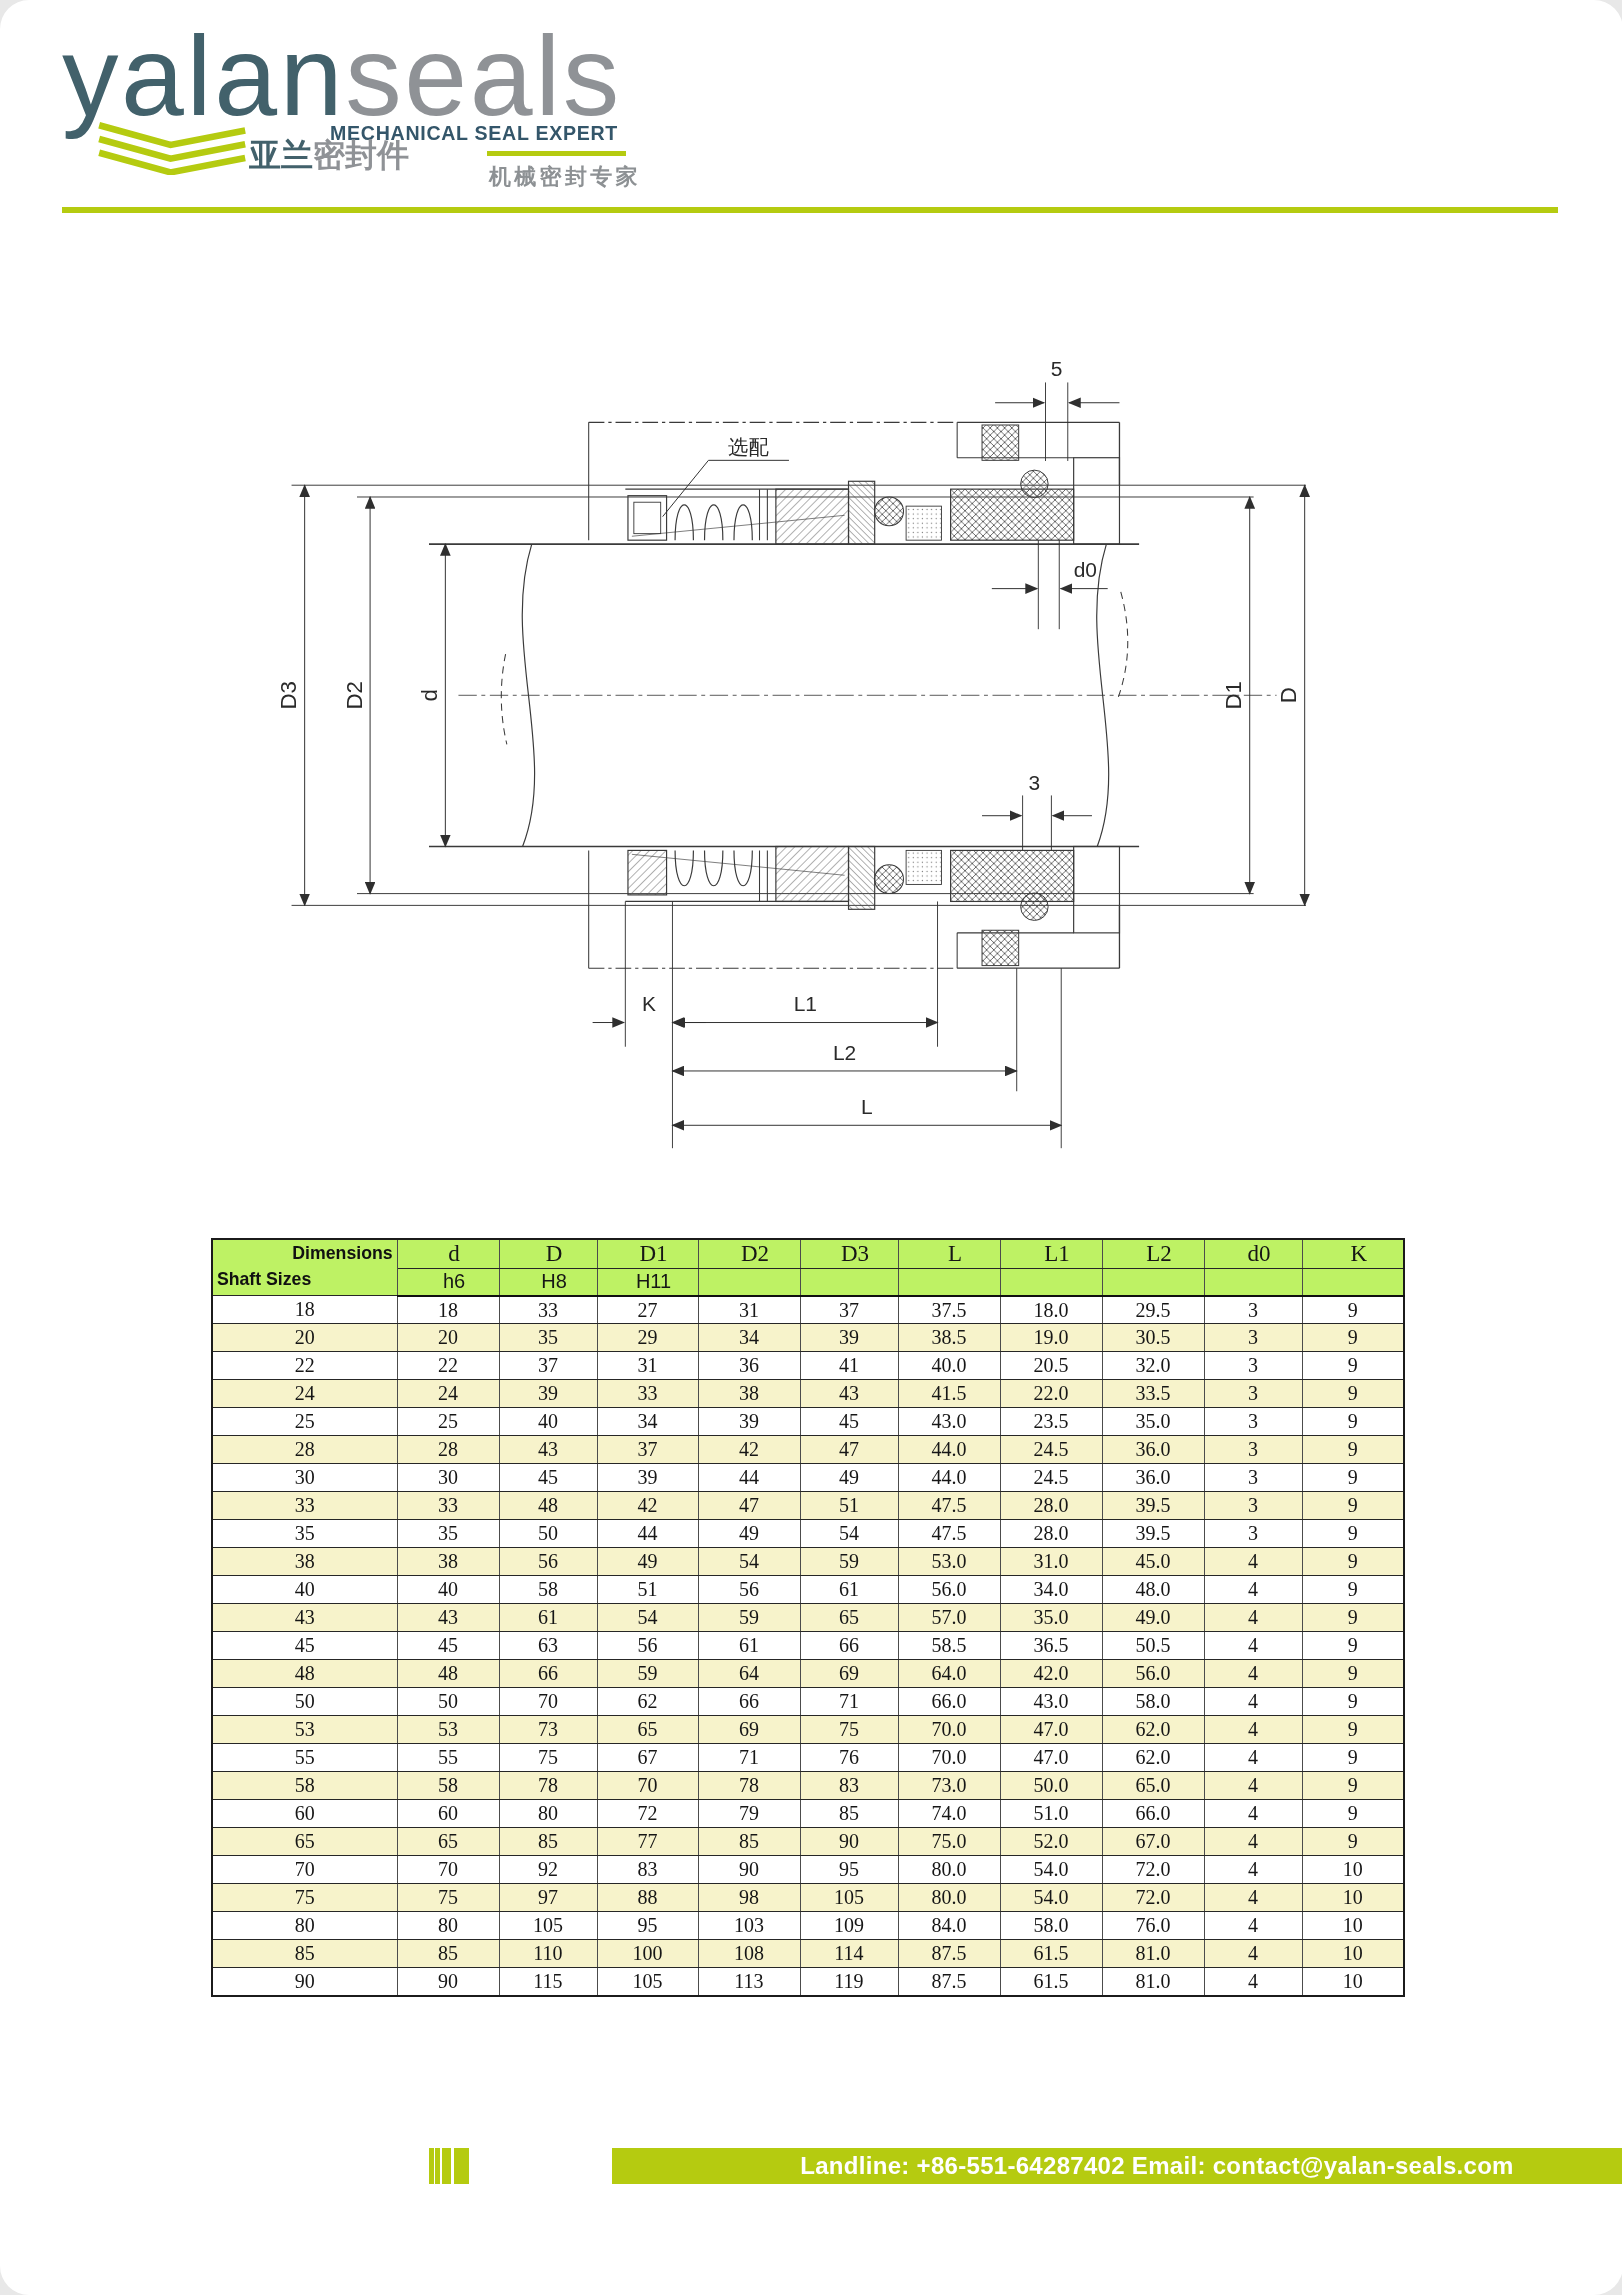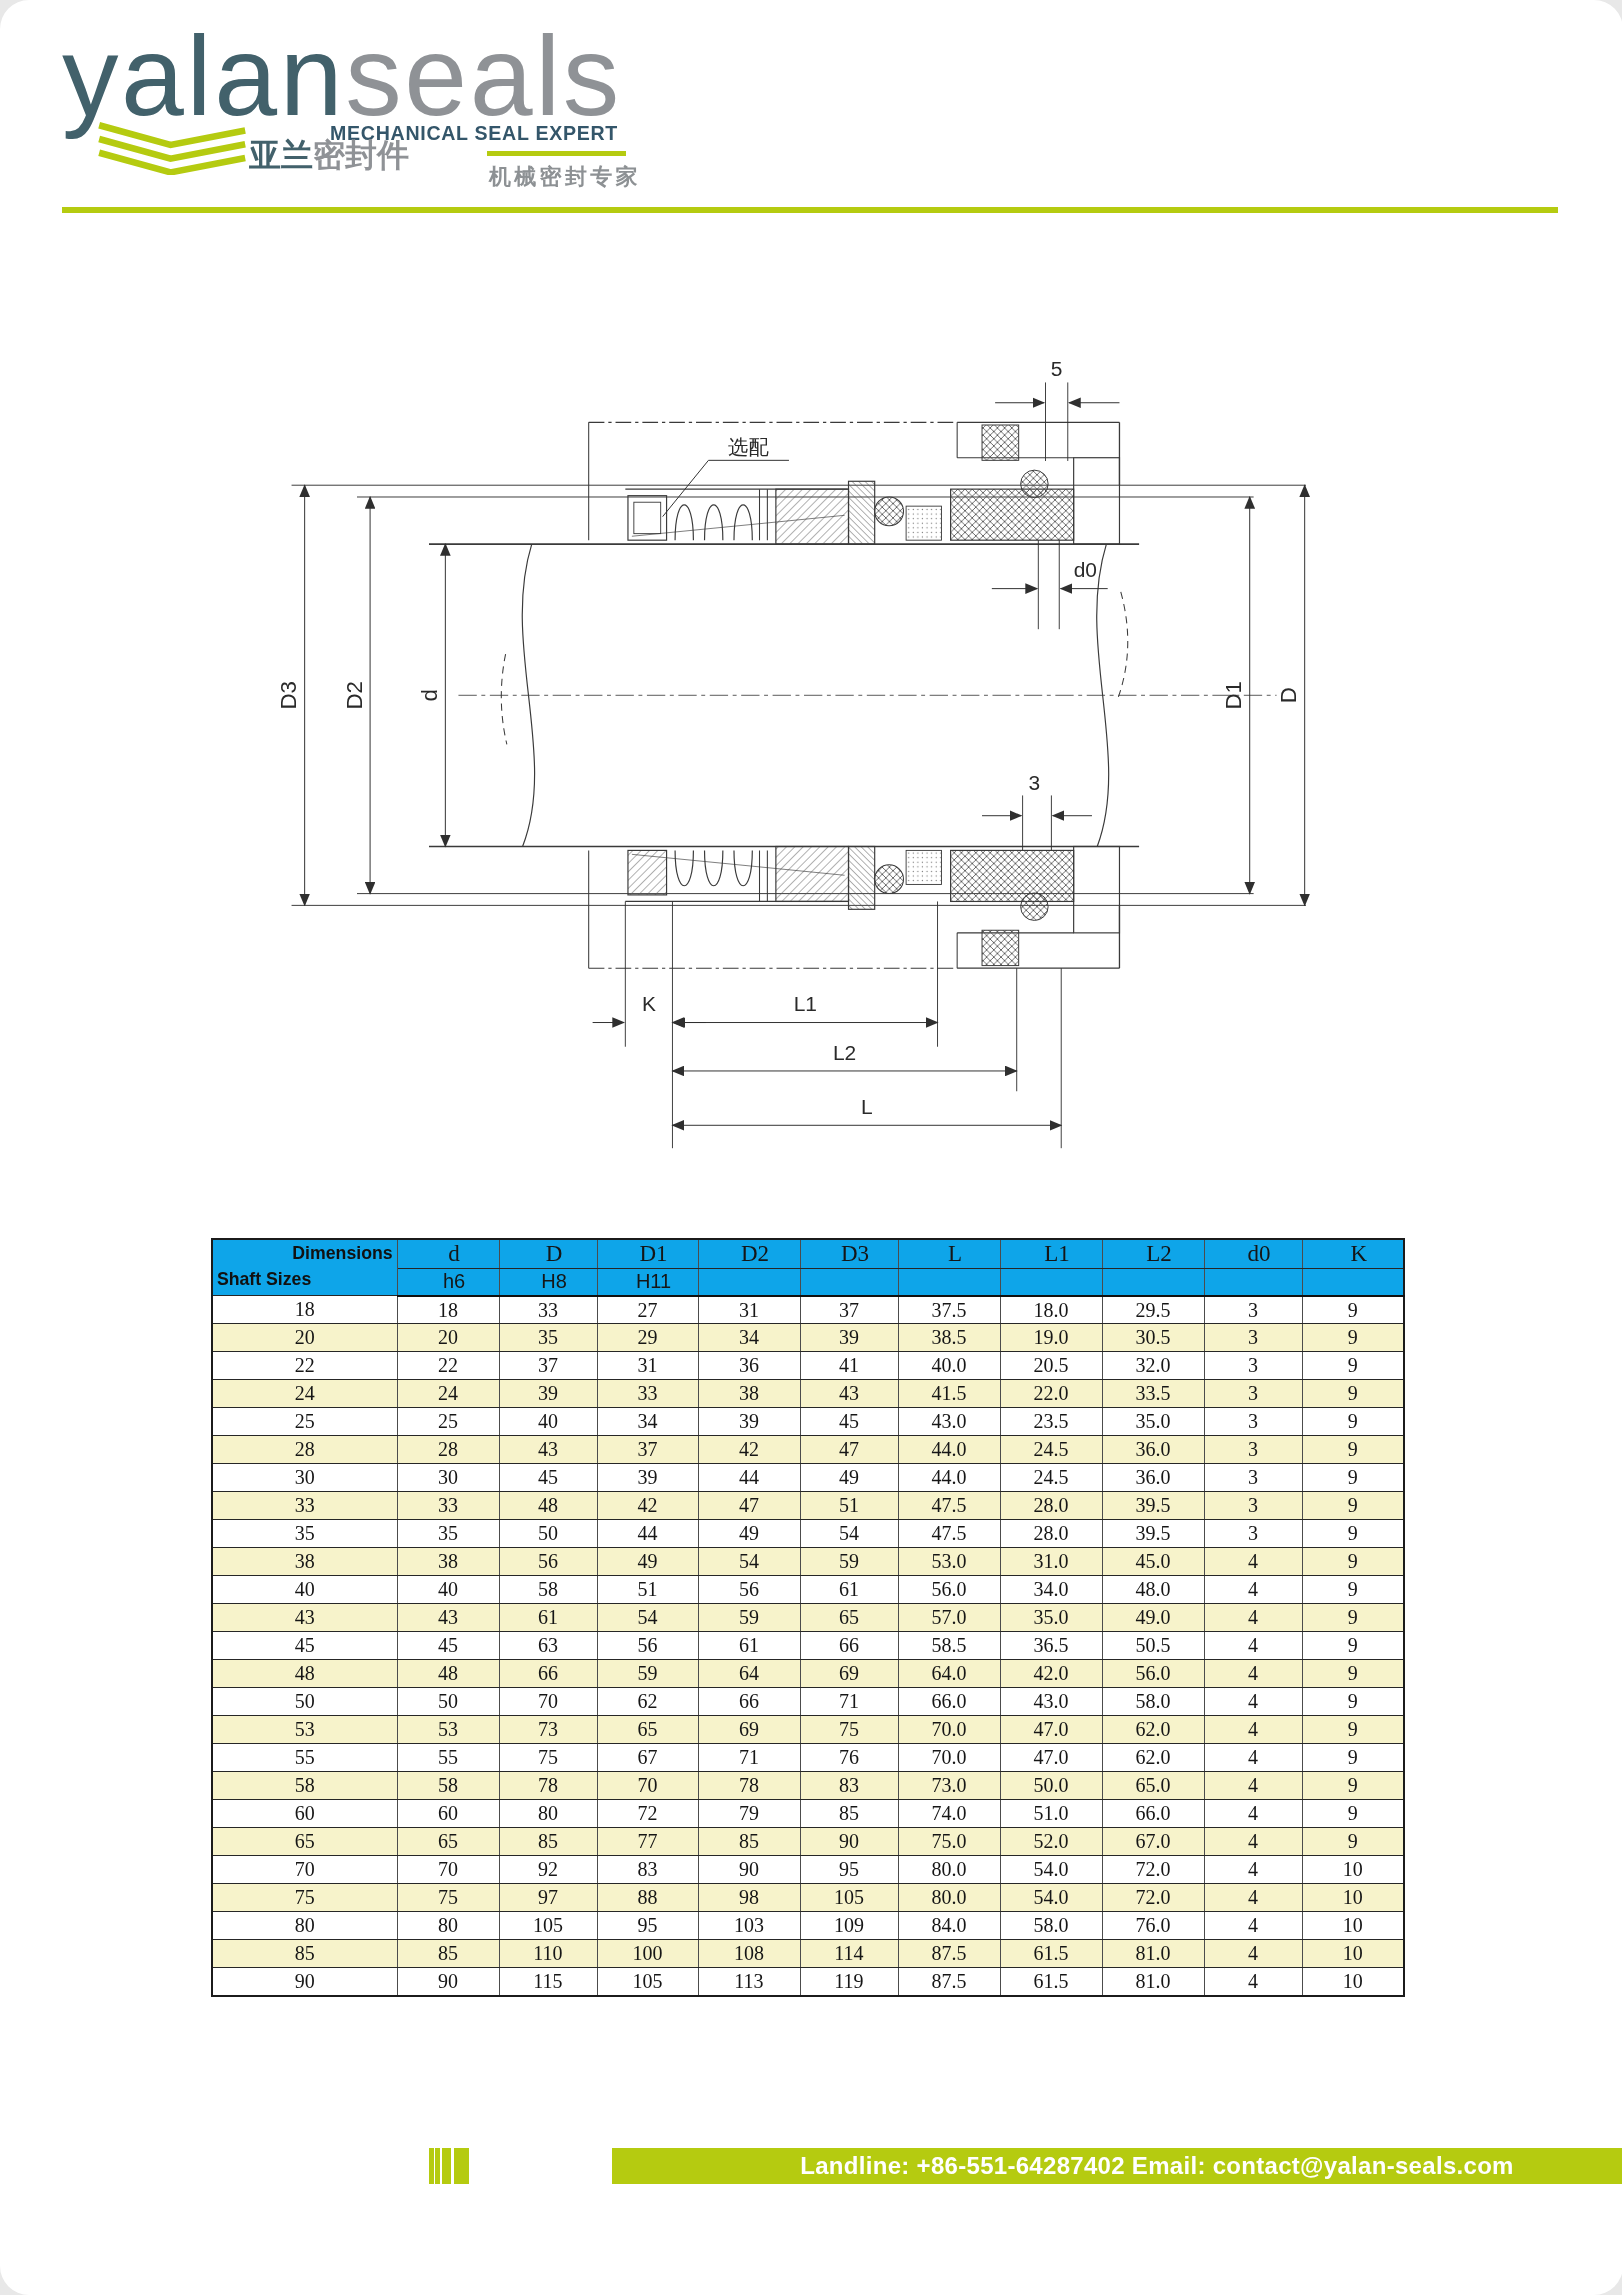--- a/index.html
+++ b/index.html
@@ -28,21 +28,21 @@
   
   #drawing{left:262px;top:353px;}
   #drawing text{font-family:"Liberation Sans",sans-serif;fill:#2a2a2a;}
 
   
   table.dim{border-collapse:collapse;position:absolute;left:211px;top:1238px;table-layout:fixed;
             border:2px solid #1b1b1b;background:#fff;}
   table.dim th,table.dim td{border-left:1px solid #4c4c4c;border-right:1px solid #4c4c4c;
             border-top:1.5px solid #262626;border-bottom:1.5px solid #262626;
             padding:0;text-align:center;vertical-align:middle;color:#161616;overflow:hidden;}
-  table.dim thead th{background:#0ea5e9;padding-left:12px;}
+  table.dim thead th{background:#bef264;padding-left:12px;}
   tr.h1{height:29.4px;} tr.h2{height:27.5px;} table.dim tbody tr{height:28px;}
   tr.h2 th{border-bottom:2.1px solid #101010;}
   th.colh{font-family:"Liberation Serif",serif;font-size:23px;font-weight:400;}
   th.tol{font-family:Liberation Sans, sans-serif;font-size:20px;font-weight:400;}
   table.dim td{font-family:"Liberation Serif",serif;font-size:20px;}
   tbody tr.alt td{background:#f7f3cb;}
   th.corner{position:relative;background-color:#f7f3cb;
      background-image:linear-gradient(to bottom right,transparent calc(50% - 0.9px),
         #333 calc(50% - 0.9px),#333 calc(50% + 0.9px),transparent calc(50% + 0.9px));}
   th.corner .ctop{position:absolute;top:2.6px;right:3.9px;font-size:17.7px;font-weight:bold;color:#111;}

